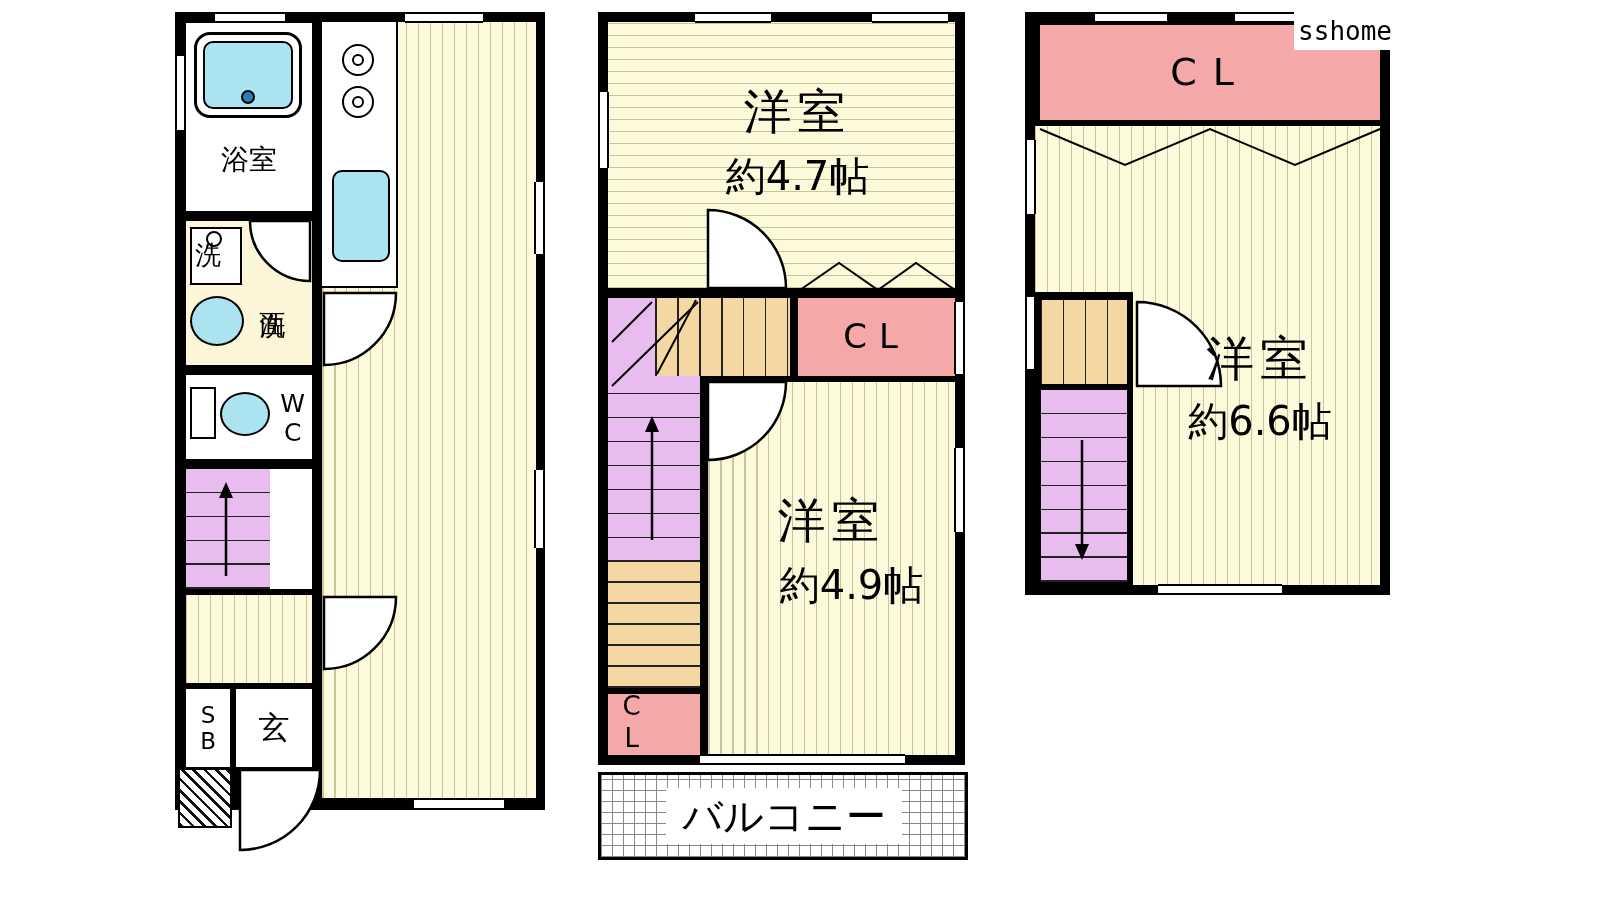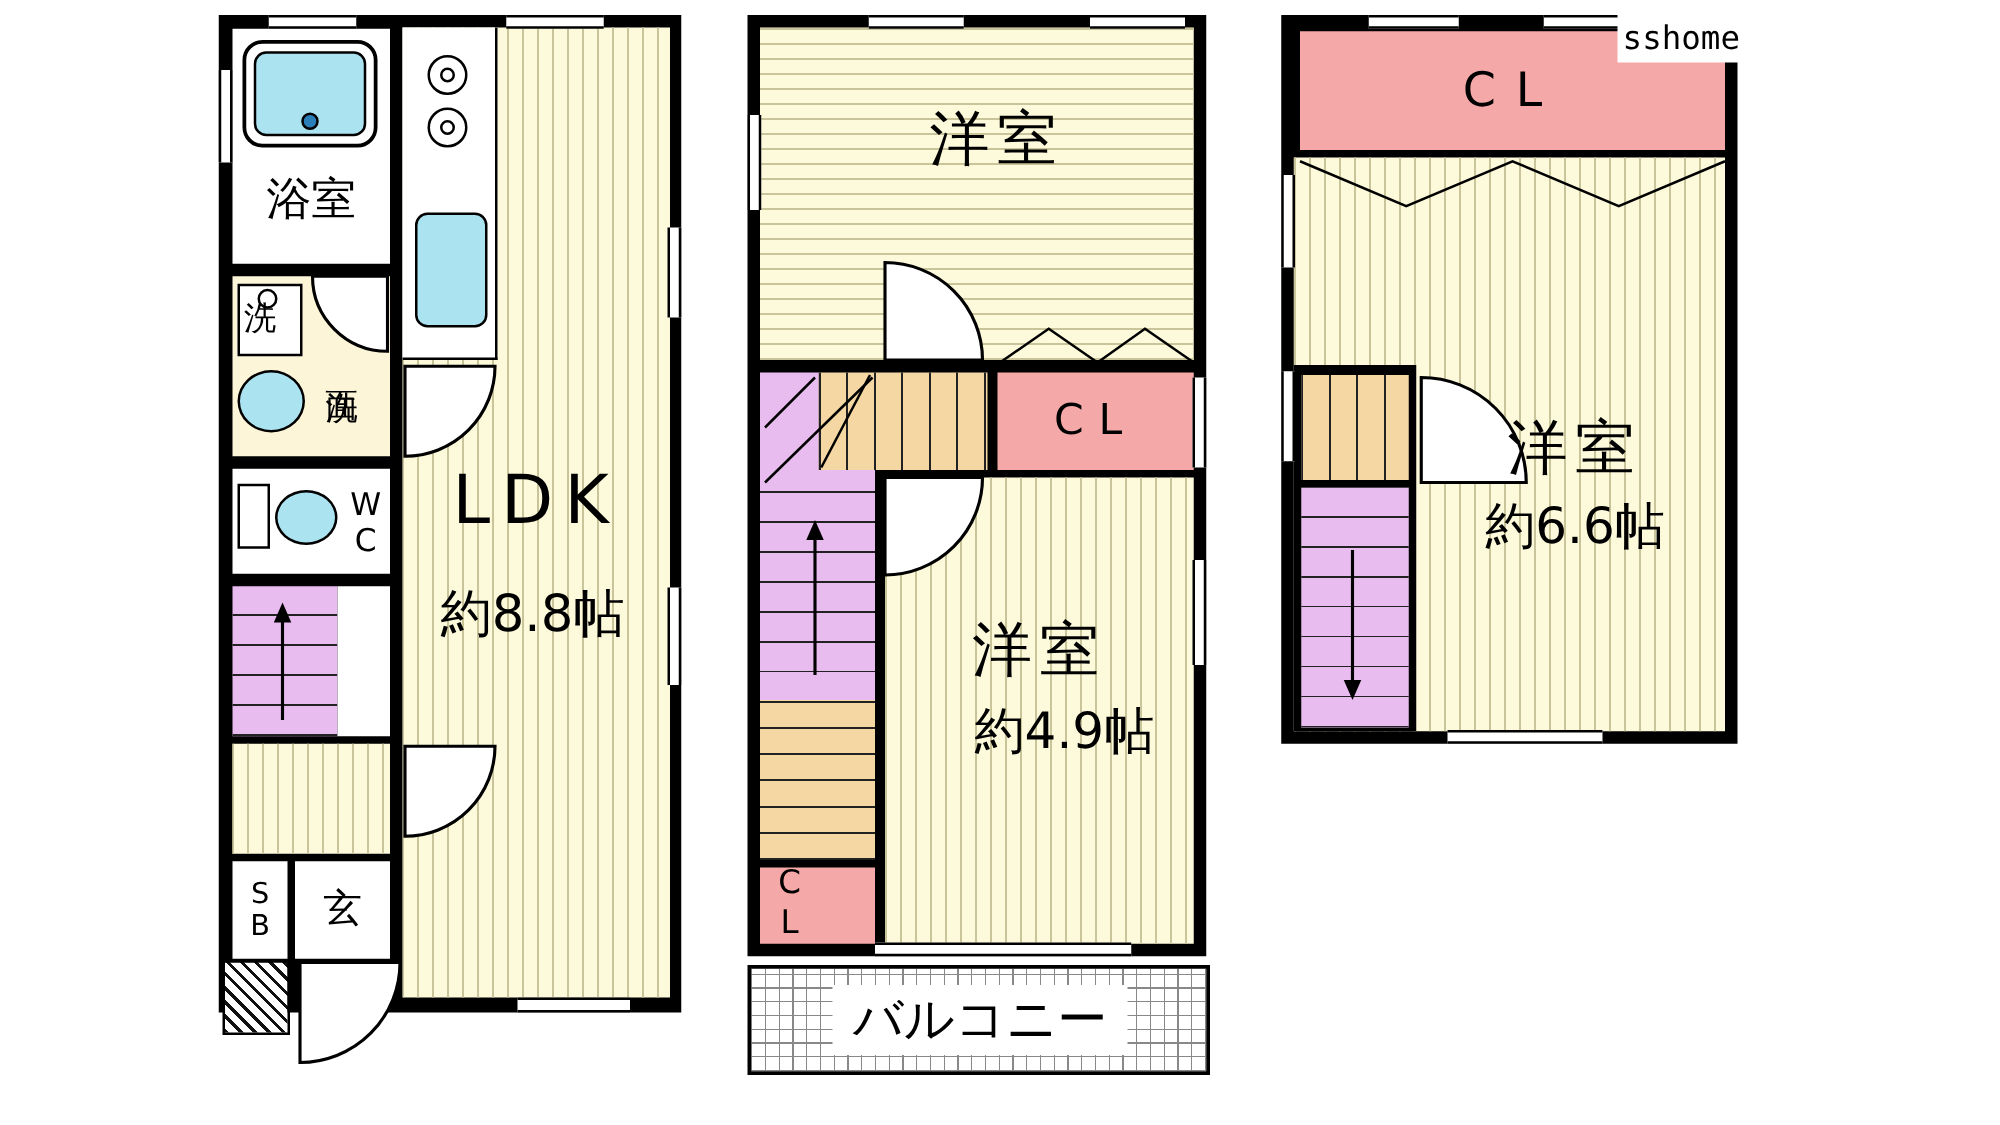--- a/index.html
+++ b/index.html
@@ -139,30 +139,29 @@
     <polyline points="1040,129 1125,165 1210,129 1295,165 1380,129" fill="none" stroke="#000" stroke-width="2"></polyline>
 
     <line x1="226" y1="576" x2="226" y2="496" stroke="#000" stroke-width="2.5"></line>
     <polygon points="226,482 219,498 233,498" fill="#000"></polygon>
     <line x1="652" y1="540" x2="652" y2="430" stroke="#000" stroke-width="2.5"></line>
     <polygon points="652,416 645,432 659,432" fill="#000"></polygon>
     <line x1="1082" y1="440" x2="1082" y2="546" stroke="#000" stroke-width="2.5"></line>
     <polygon points="1082,560 1075,544 1089,544" fill="#000"></polygon>
   </svg>
 
-  <div class="abs lbl" style="left:186px;top:140px;width:126px;height:40px;font-size:36px">浴室</div>
+  <div class="abs lbl" style="left:186px;top:140px;width:126px;height:40px;font-size:28px">浴室</div>
   <div class="abs lbl" style="left:188px;top:238px;width:40px;height:36px;font-size:26px">洗</div>
   <div class="abs lbl vert" style="left:250px;top:236px;width:44px;height:112px;font-size:26px">洗面</div>
   <div class="abs lbl vert" style="left:272px;top:378px;width:40px;height:80px;font-size:25px">WC</div>
-  <div class="abs lbl" style="left:322px;top:368px;width:214px;height:64px;font-size:54px;letter-spacing:9px">LDK</div>
-  <div class="abs lbl" style="left:306px;top:468px;width:240px;height:48px;font-size:41px">約8.8帖</div>
   <div class="abs lbl vert" style="left:186px;top:692px;width:44px;height:72px;font-size:23px">SB</div>
   <div class="abs lbl" style="left:236px;top:700px;width:76px;height:54px;font-size:31px">玄</div>
 
   <div class="abs lbl" style="left:640px;top:82px;width:315px;height:58px;font-size:48px;letter-spacing:6px">洋室</div>
+  <div class="abs lbl" style="left:640px;top:152px;width:315px;height:48px;font-size:40px">約4.7帖</div>
   <div class="abs lbl" style="left:798px;top:298px;width:157px;height:78px;font-size:34px;letter-spacing:12px">CL</div>
   <div class="abs lbl" style="left:708px;top:492px;width:247px;height:56px;font-size:48px;letter-spacing:6px">洋室</div>
   <div class="abs lbl" style="left:708px;top:562px;width:287px;height:46px;font-size:40px">約4.9帖</div>
   <div class="abs lbl vert" style="left:610px;top:688px;width:42px;height:70px;font-size:26px;letter-spacing:2px">CL</div>
   <div class="abs lbl" style="left:666px;top:788px;width:236px;height:56px;font-size:40px;z-index:7">バルコニー</div>
 
   <div class="abs lbl" style="left:1040px;top:25px;width:340px;height:95px;font-size:38px;letter-spacing:16px">CL</div>
   <div class="abs lbl" style="left:1135px;top:330px;width:250px;height:56px;font-size:48px;letter-spacing:6px">洋室</div>
   <div class="abs lbl" style="left:1135px;top:398px;width:250px;height:46px;font-size:40px">約6.6帖</div>
 

